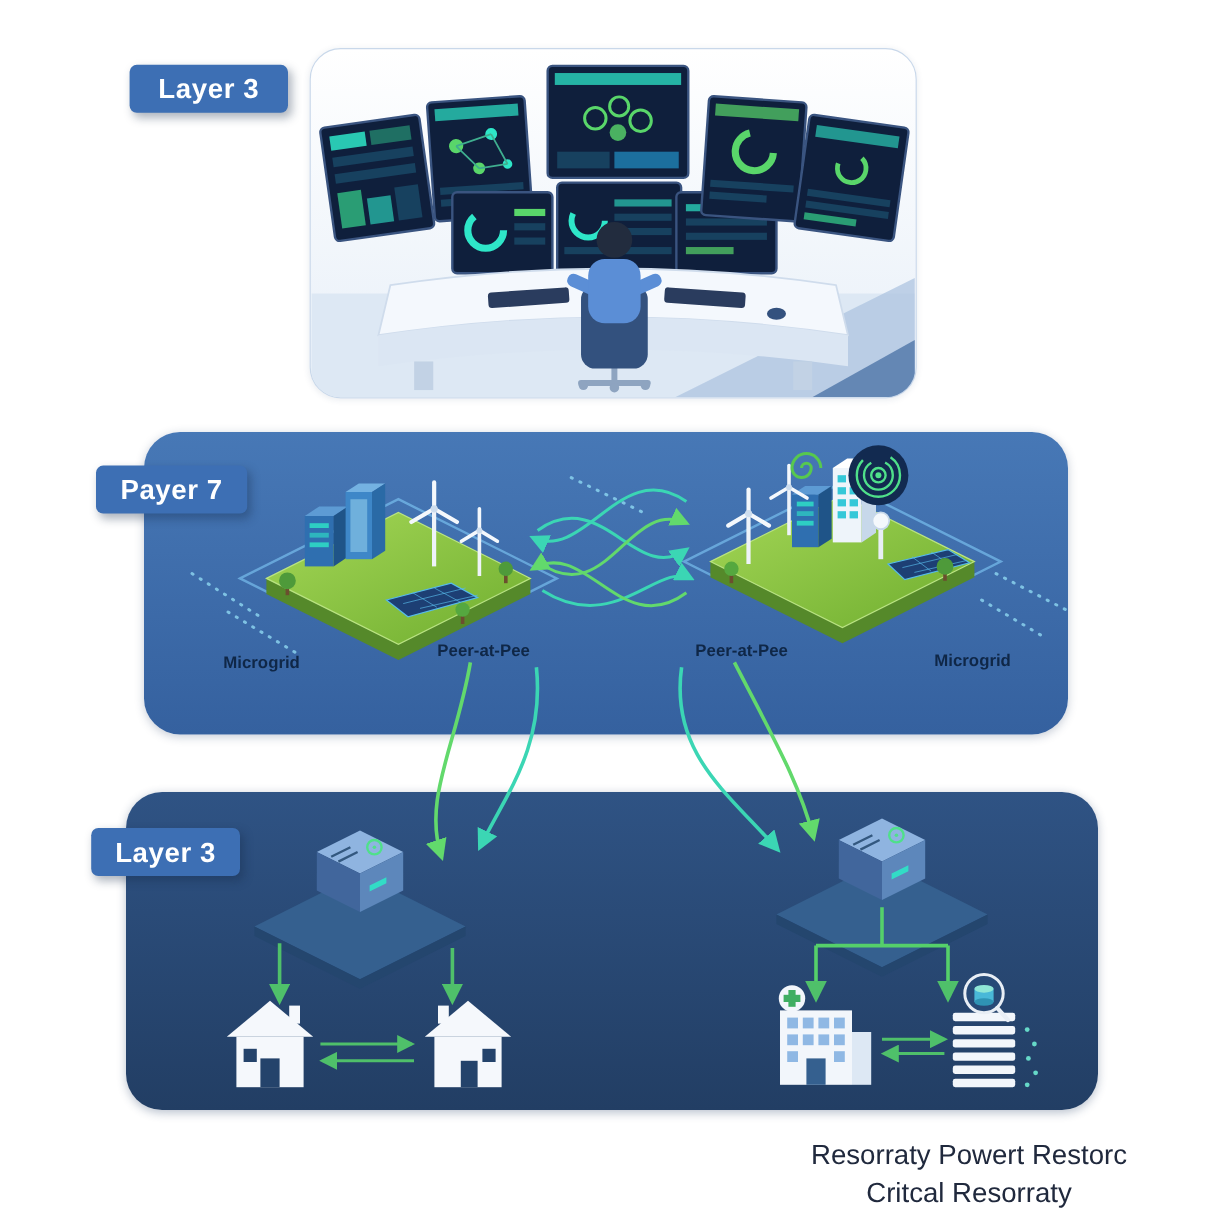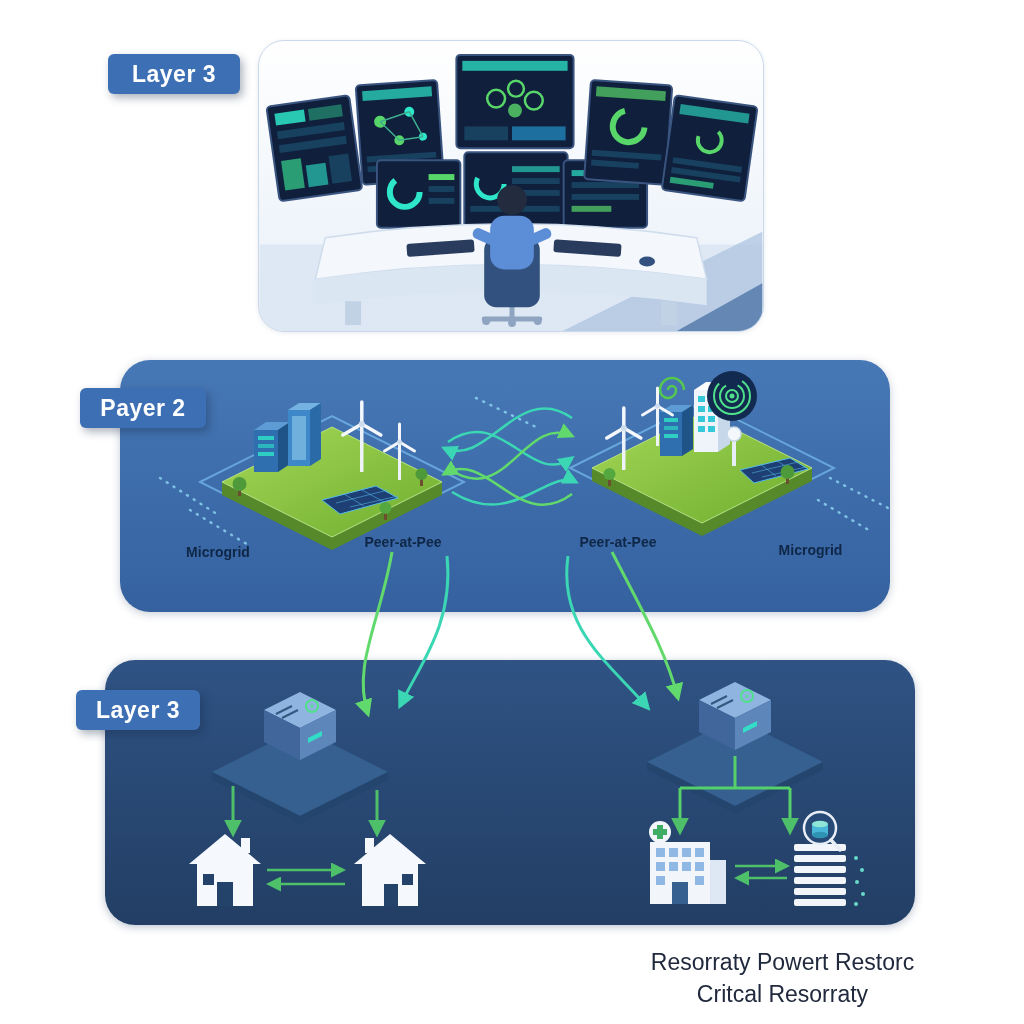--- a/index.html
+++ b/index.html
@@ -29,21 +29,21 @@
   .l2-label { position:absolute; color:var(--label-text,#0f2747); font-size:14px; font-weight:600;
     text-align:center; z-index:6; }
   .lbl-mg-left  { left:148px; top:544px; width:140px; }
   .lbl-p2p-left { left:328px; top:534px; width:150px; }
   .lbl-p2p-right{ left:543px; top:534px; width:150px; }
   .lbl-mg-right { left:738px; top:542px; width:145px; }
 
   .caption { position:absolute; color:var(--caption-text,#20293d); font-size:23px; font-weight:500;
     text-align:center; z-index:4; }
   .caption-left  { left:125px; top:952px; width:330px; }
-  .caption-right { left:595px; top:946px; width:375px; line-height:32px; }
+  .caption-right { left:620px; top:946px; width:375px; line-height:32px; }
 
   .overlay { position:absolute; left:0; top:0; z-index:5; pointer-events:none; }
 </style>
 </head>
 <body>
 
 <div class="canvas">
 
   <div class="panel layer1-panel">
     <svg class="fill" viewBox="0 0 506 292">
@@ -437,21 +437,21 @@
     </defs>
     <g fill="none" stroke-width="3">
       <path d="M392,552 C380,622 352,666 368,714" stroke="#62d96c" marker-end="url(#oaG)"></path>
       <path d="M447,556 C454,624 420,664 400,706" stroke="#3bd6b4" marker-end="url(#oaT)"></path>
       <path d="M568,556 C558,628 608,662 648,708" stroke="#3bd6b4" marker-end="url(#oaT)"></path>
       <path d="M612,552 C646,618 666,652 678,698" stroke="#62d96c" marker-end="url(#oaG)"></path>
     </g>
   </svg>
 
   <div class="badge badge-1">Layer 3</div>
-  <div class="badge badge-2">Payer 2</div>
+  <div class="badge badge-2">Payer 7</div>
   <div class="badge badge-3">Layer 3</div>
 
   <div class="l2-label lbl-mg-left">Microgrid</div>
   <div class="l2-label lbl-p2p-left">Peer-at-Pee</div>
   <div class="l2-label lbl-p2p-right">Peer-at-Pee</div>
   <div class="l2-label lbl-mg-right">Microgrid</div>
 
   <div class="caption caption-right">
     <div>Resorraty Powert Restorc</div>
     <div>Critcal Resorraty</div>

